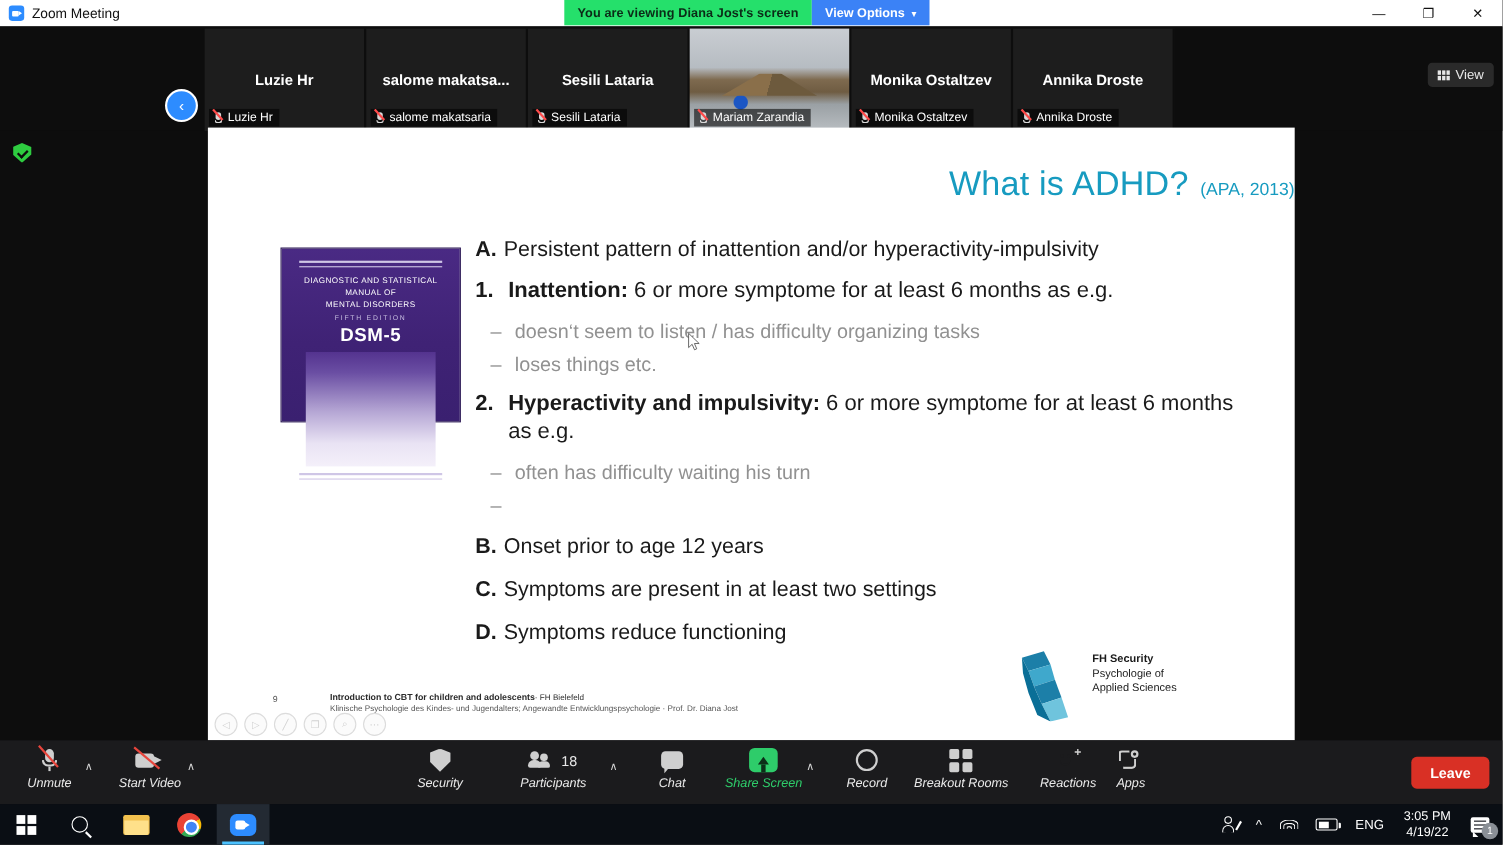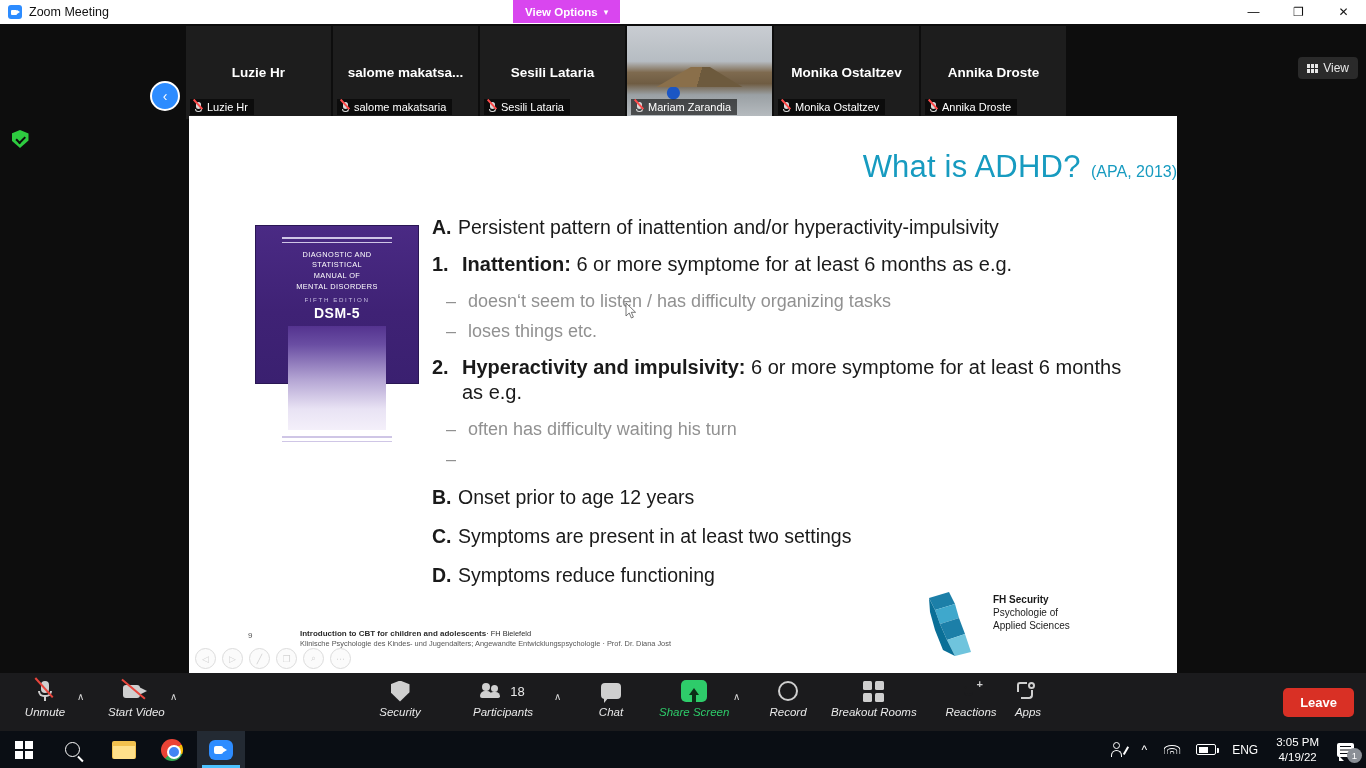--- a/index.html
+++ b/index.html
@@ -32,21 +32,21 @@
   #tb-title{ font-size:12.5px; color:#111; }
   #tb-center{
     position:absolute; left:513px; top:0; height:23px;
     display:flex; align-items:stretch;
   }
   #viewing-banner{
     background:#25E06B; color:#0b2b17; font-weight:bold; font-size:11.5px;
     display:flex; align-items:center; padding:0 12px; letter-spacing:.1px;
   }
   #view-options{
-    background:#d946ef; color:#fff; font-size:11.5px; font-weight:bold;
+    background:#3b82f6; color:#fff; font-size:11.5px; font-weight:bold;
     display:flex; align-items:center; gap:6px; padding:0 12px;
   }
   #view-options .chev{ font-size:9px; font-weight:normal; }
   #tb-right{
     position:absolute; right:0; top:0; height:24px; display:flex;
   }
   .wbtn{
     width:45px;height:24px;display:flex;align-items:center;justify-content:center;
     color:#111;font-size:12px;
   }
@@ -151,34 +151,34 @@
   }
   #slide-title .t-cite{
     color:#179BC0; font-size:16px; margin-left:6px;
   }
 
   
   #book{
     position:absolute; left:66px; top:109px; width:164px; height:159px;
     background:linear-gradient(#4a2a84 0%,#3f2275 55%,#3a2070 100%);
     border:1px solid #2a1754;
-    padding:8px 23px;
+    padding:8px 13px;
   }
   #book .rule{ height:2px;background:#cfc6e6;margin:3px 3px; }
   #book .rule.thin{ height:1px;margin-top:2px; }
   #book .btxt{
     color:#ffffff;text-align:center;font-size:7.4px;letter-spacing:.4px;
     line-height:1.35; margin-top:7px; font-weight:500;
   }
   #book .bedition{
     color:#c6bce0;text-align:center;font-size:6.2px;letter-spacing:1.6px;
     margin-top:4px;
   }
   #book .bdsm{
-    color:#fff;text-align:center;font-size:14px;font-weight:bold;
+    color:#fff;text-align:center;font-size:17px;font-weight:bold;
     letter-spacing:.5px;margin-top:2px;
   }
   #book .bbox{
     margin:5px 9px 0 9px;height:104px;
     background:linear-gradient(#54338f 0%,#6a4ea3 18%,#b5a6d4 52%,#e9e3f4 80%,#f4f0fa 100%);
   }
   #book .bfoot{
     color:#ffffff;text-align:center;font-size:6.4px;letter-spacing:.6px;
     margin-top:7px;
   }
@@ -364,20 +364,21 @@
 </style>
 </head>
 <body>
 
 <div id="titlebar">
   <div id="tb-left">
     <span class="zoom-logo"></span>
     <span id="tb-title">Zoom Meeting</span>
   </div>
   <div id="tb-center">
+    <div id="viewing-banner">You are viewing Diana Jost's screen</div>
     <div id="view-options">
       <span>View Options</span>
       <span class="chev">▾</span>
     </div>
   </div>
   <div id="tb-right">
     <div class="wbtn">—</div>
     <div class="wbtn">❐</div>
     <div class="wbtn close">✕</div>
   </div>

